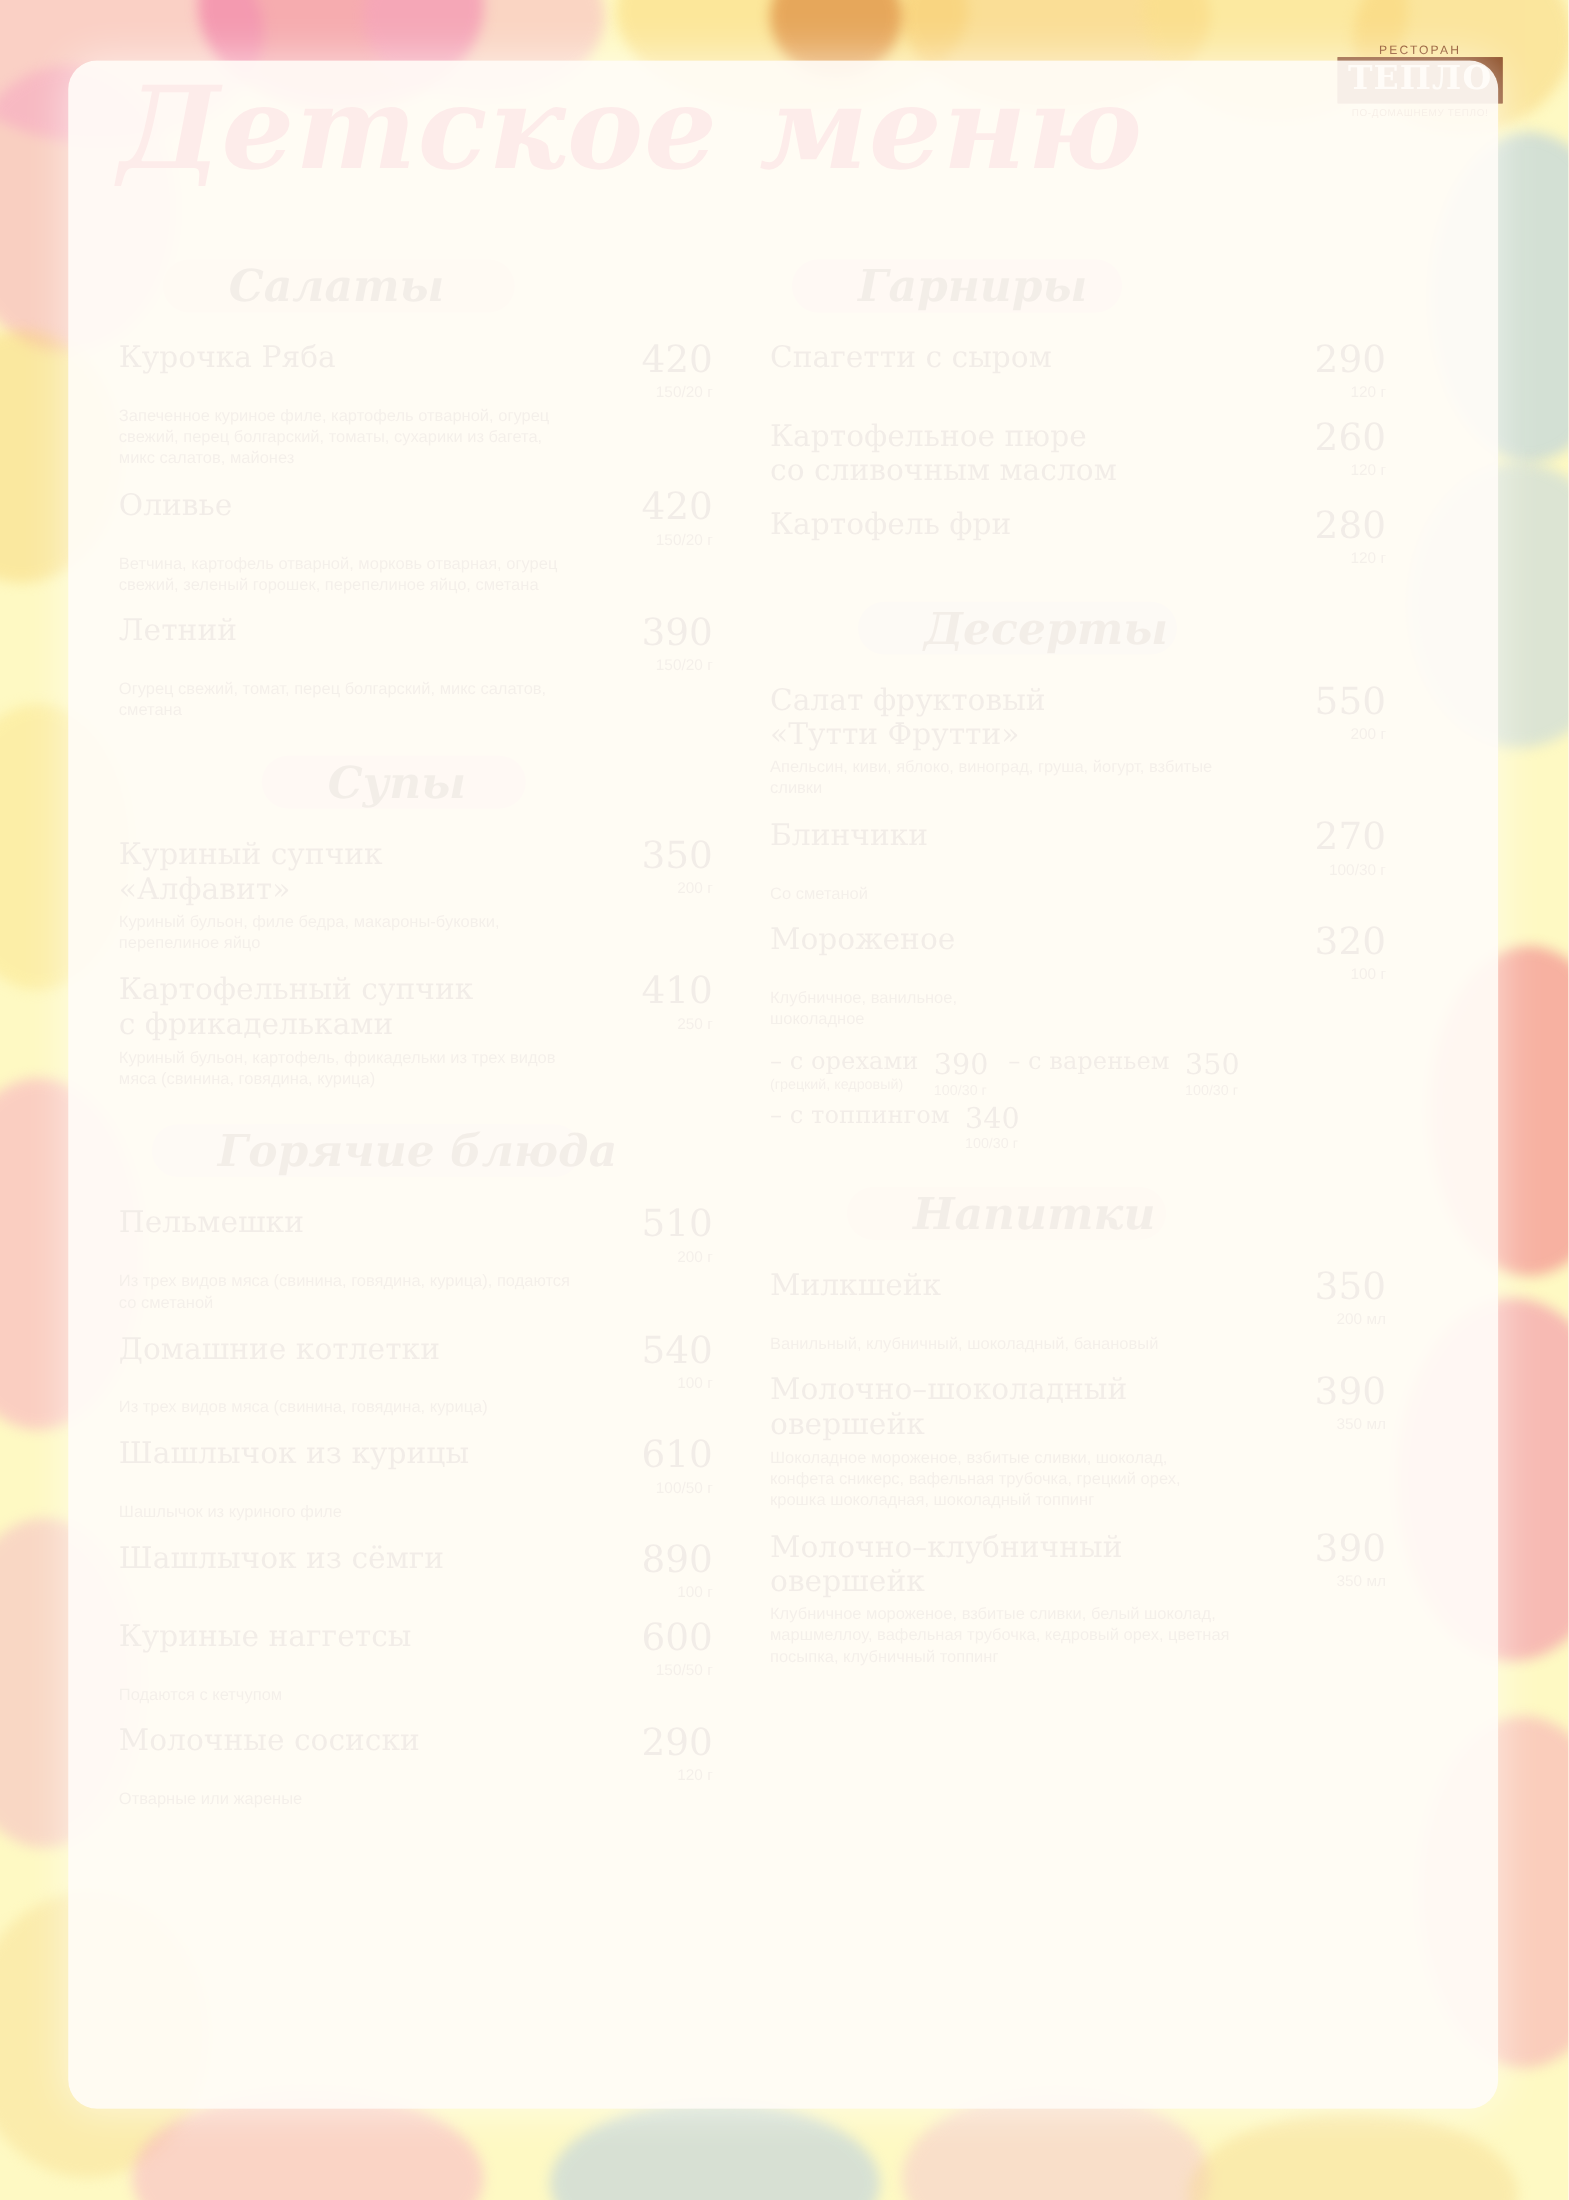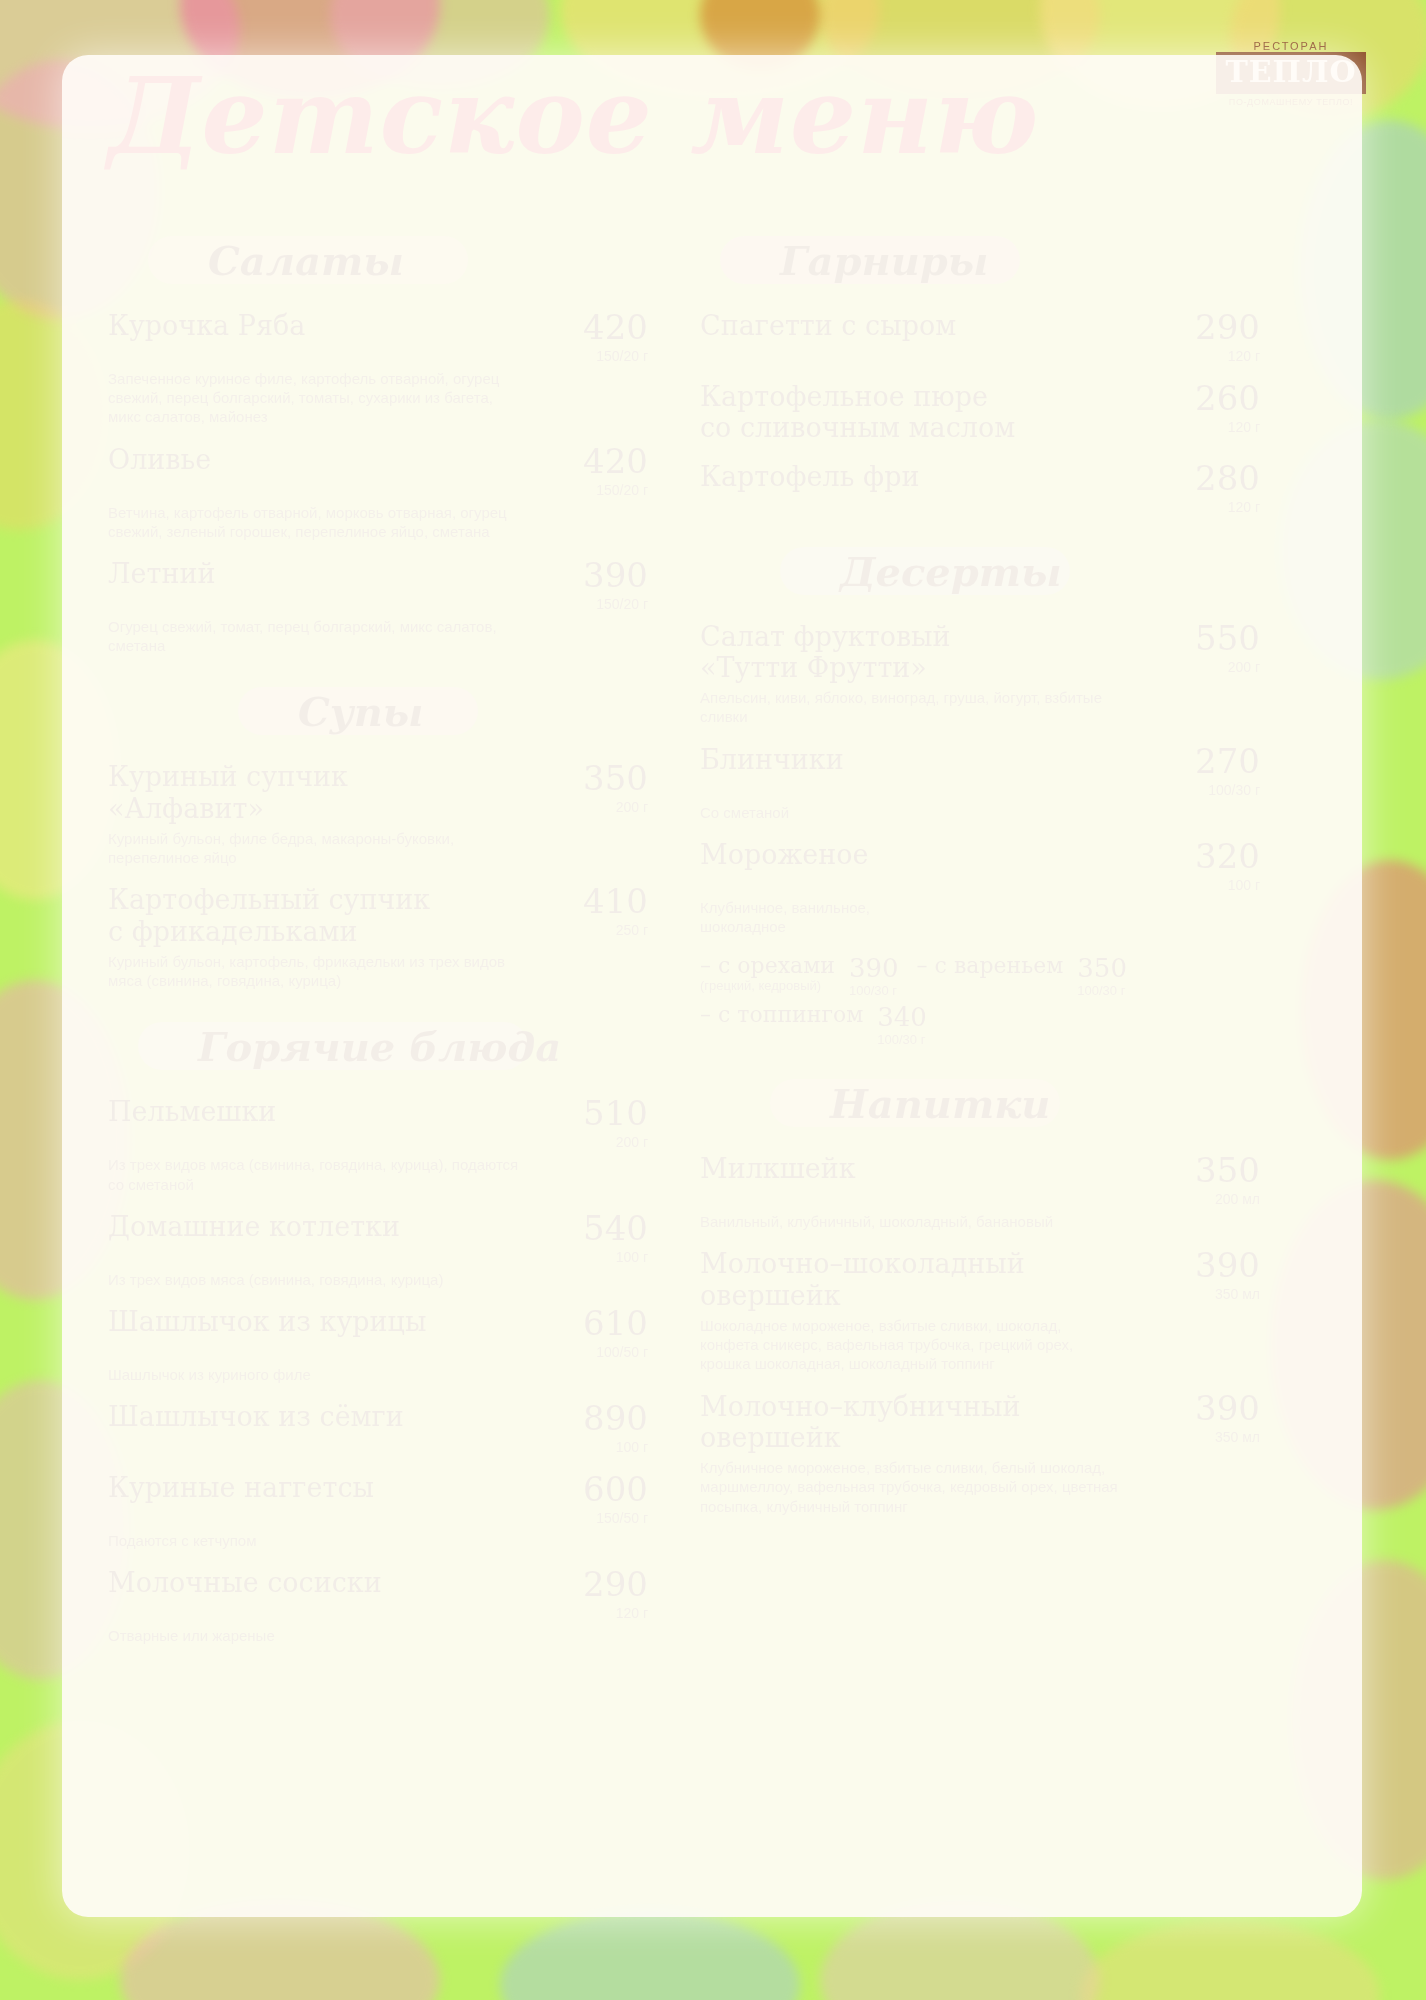--- a/index.html
+++ b/index.html
@@ -5,21 +5,21 @@
   * { box-sizing: border-box; margin: 0; padding: 0; }
   html, body {
     width: 1426px; height: 2000px;
     font-family: "Liberation Sans", sans-serif;
     background: #fdfaf6;
     overflow: hidden;
   }
   #page {
     position: relative;
     width: 1426px; height: 2000px;
-    background: #bef264;
+    background: #fef9c3;
     overflow: hidden;
   }
 
   
   .wc { position: absolute; border-radius: 50%; filter: blur(6px); opacity: .85; }
 
   #card {
     position: absolute;
     left: 62px; top: 55px;
     width: 1300px; height: 1862px;

